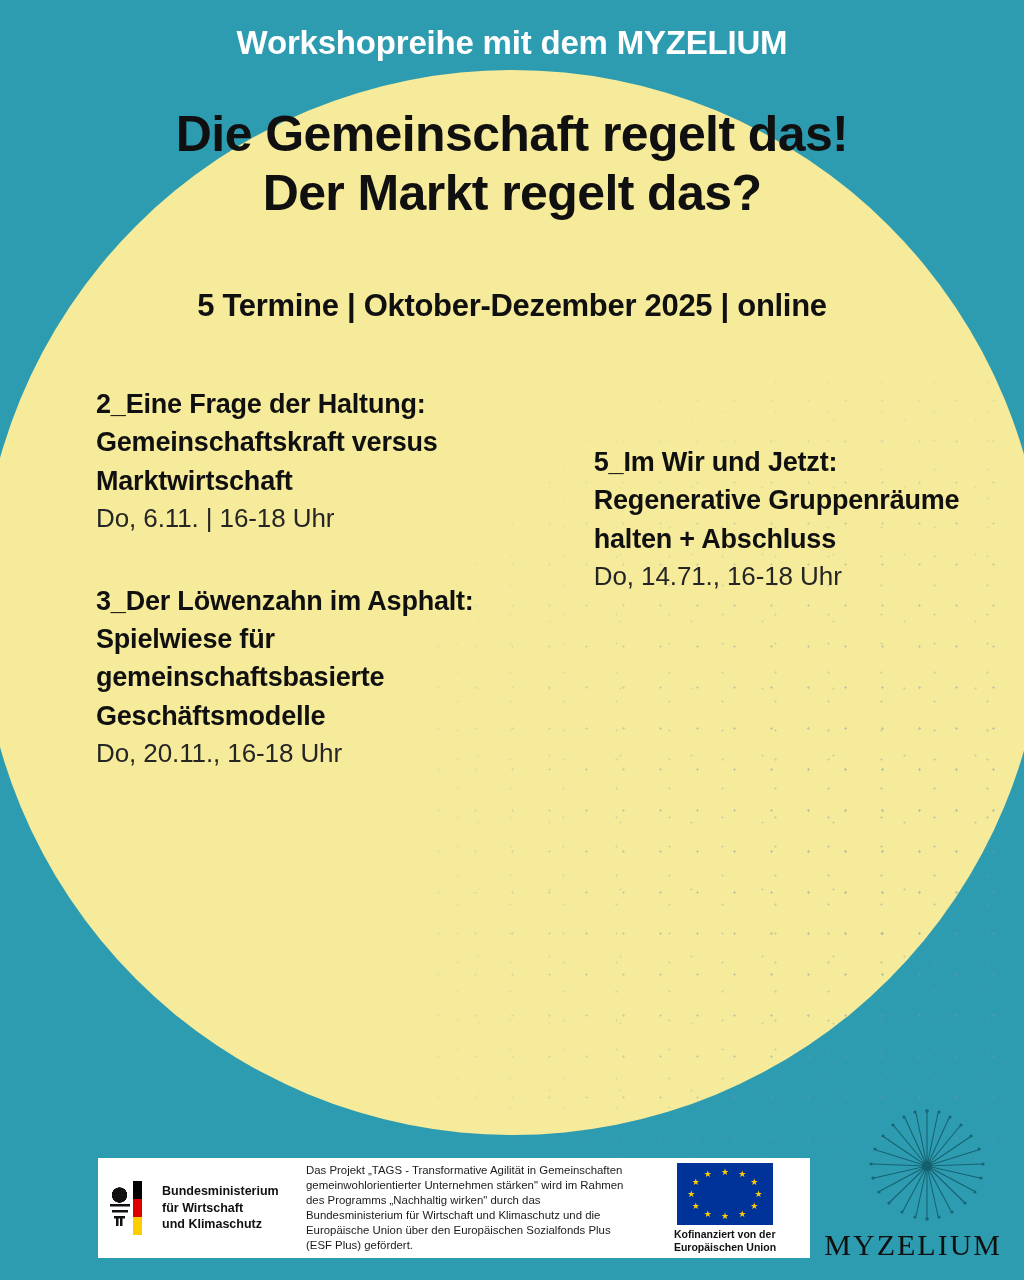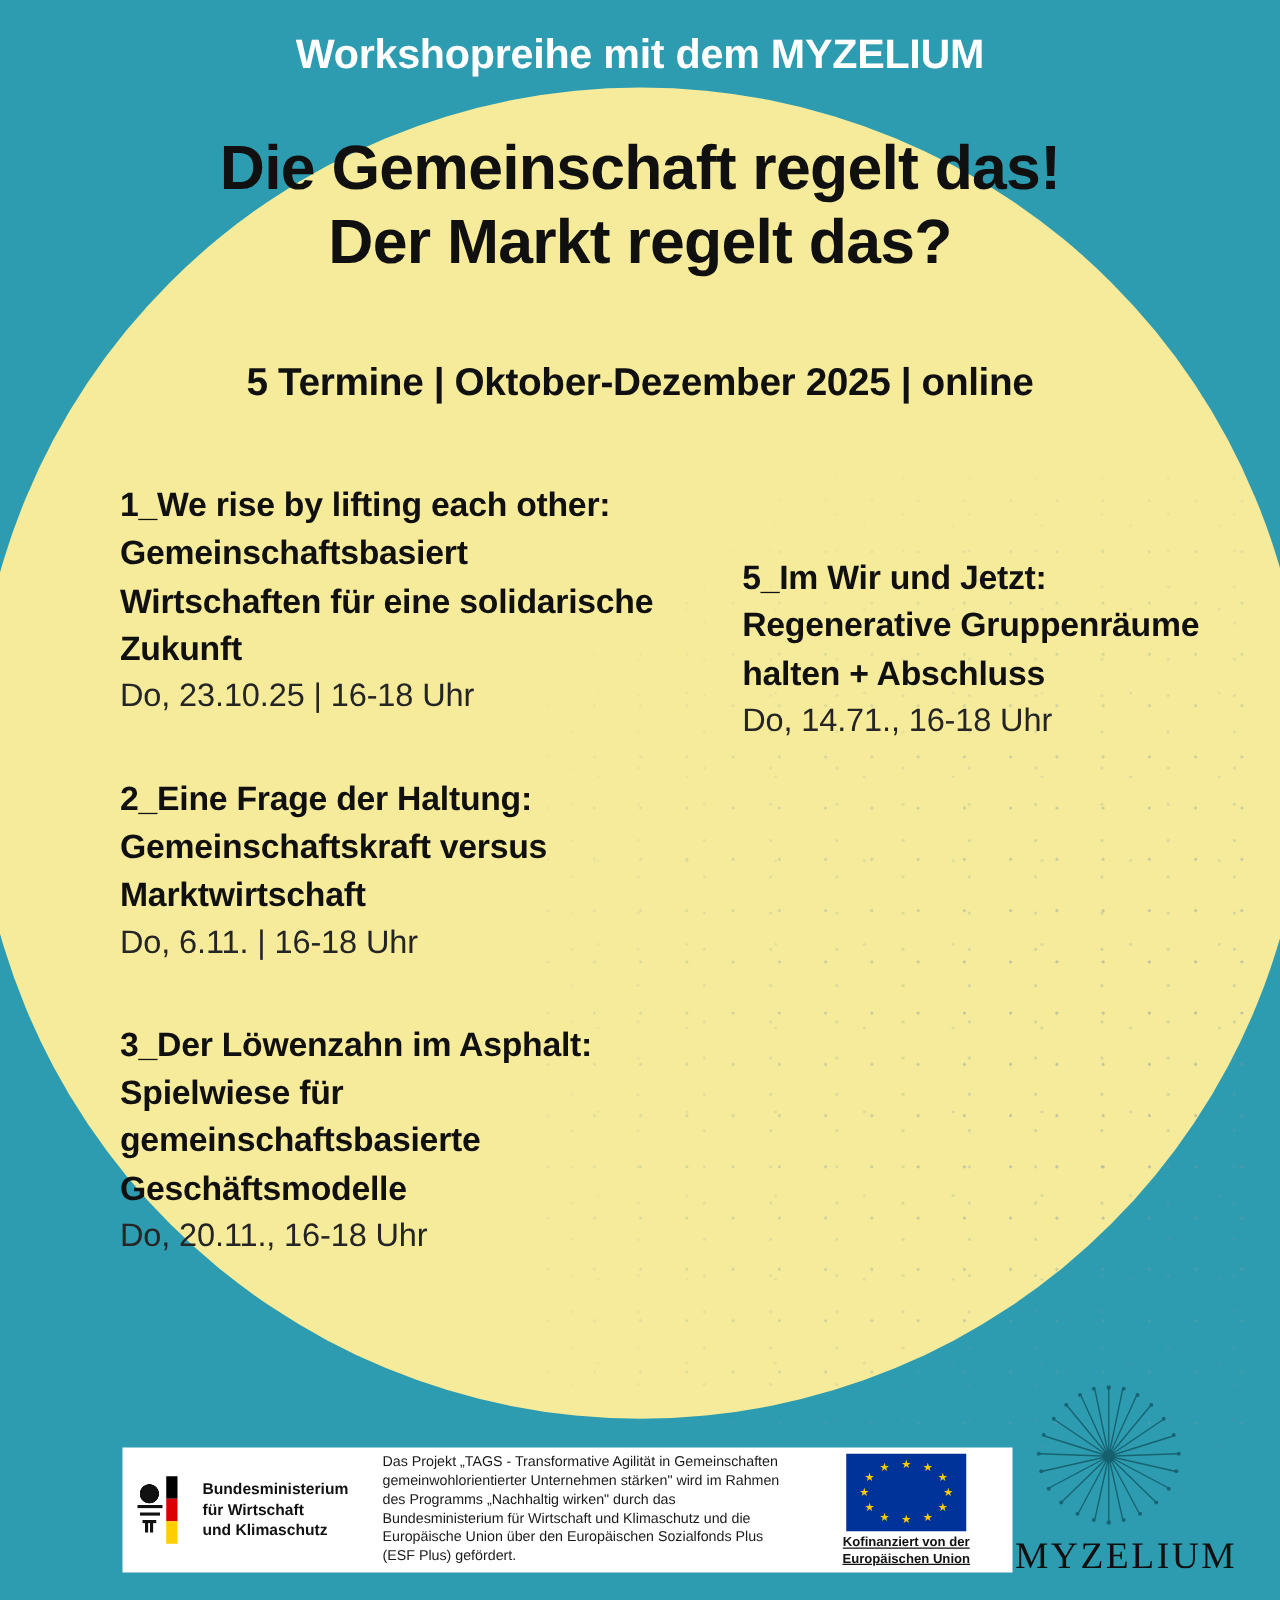--- a/index.html
+++ b/index.html
@@ -159,32 +159,31 @@
   .euflag .star {
     position: absolute;
     color: #ffcc00;
     font-size: 9px;
     line-height: 9px;
     transform: translate(-50%,-50%);
   }
   .eu-caption {
     font-size: 10.5px;
     line-height: 1.2;
-    text-align: center;
+    text-align: left;
     color: #111;
     font-weight: bold;
-    text-decoration: underline;
   }
   
   .myzelium {
     position: absolute;
     right: 22px;
     bottom: 18px;
     width: 190px;
-    text-align: left;
+    text-align: right;
   }
   .burst {
     width: 150px; height: 118px;
     margin: 0 auto 2px;
   }
   .myz-word {
     color: #101010;
     font-size: 30px;
     letter-spacing: 2px;
     font-family: "Liberation Serif", serif;
@@ -204,24 +203,20 @@
     <div>Die Gemeinschaft regelt das!</div>
     <div>Der Markt regelt das?</div>
   </div>
 
   <div class="subhead">5 Termine | Oktober-Dezember 2025 | online</div>
 
   <div class="columns">
 
     <div class="col left">
 
-      <div class="session">
-        <div class="session-title">1_We rise by lifting each other: Gemeinschaftsbasiert Wirtschaften für eine solidarische Zukunft</div>
-        <div class="session-time">Do, 23.10.25 | 16-18 Uhr</div>
-      </div>
 
       <div class="session">
         <div class="session-title">2_Eine Frage der Haltung: Gemeinschaftskraft versus Marktwirtschaft</div>
         <div class="session-time">Do, 6.11. | 16-18 Uhr</div>
       </div>
 
       <div class="session">
         <div class="session-title">3_Der Löwenzahn im Asphalt: Spielwiese für gemeinschaftsbasierte Geschäftsmodelle</div>
         <div class="session-time">Do, 20.11., 16-18 Uhr</div>
       </div>

